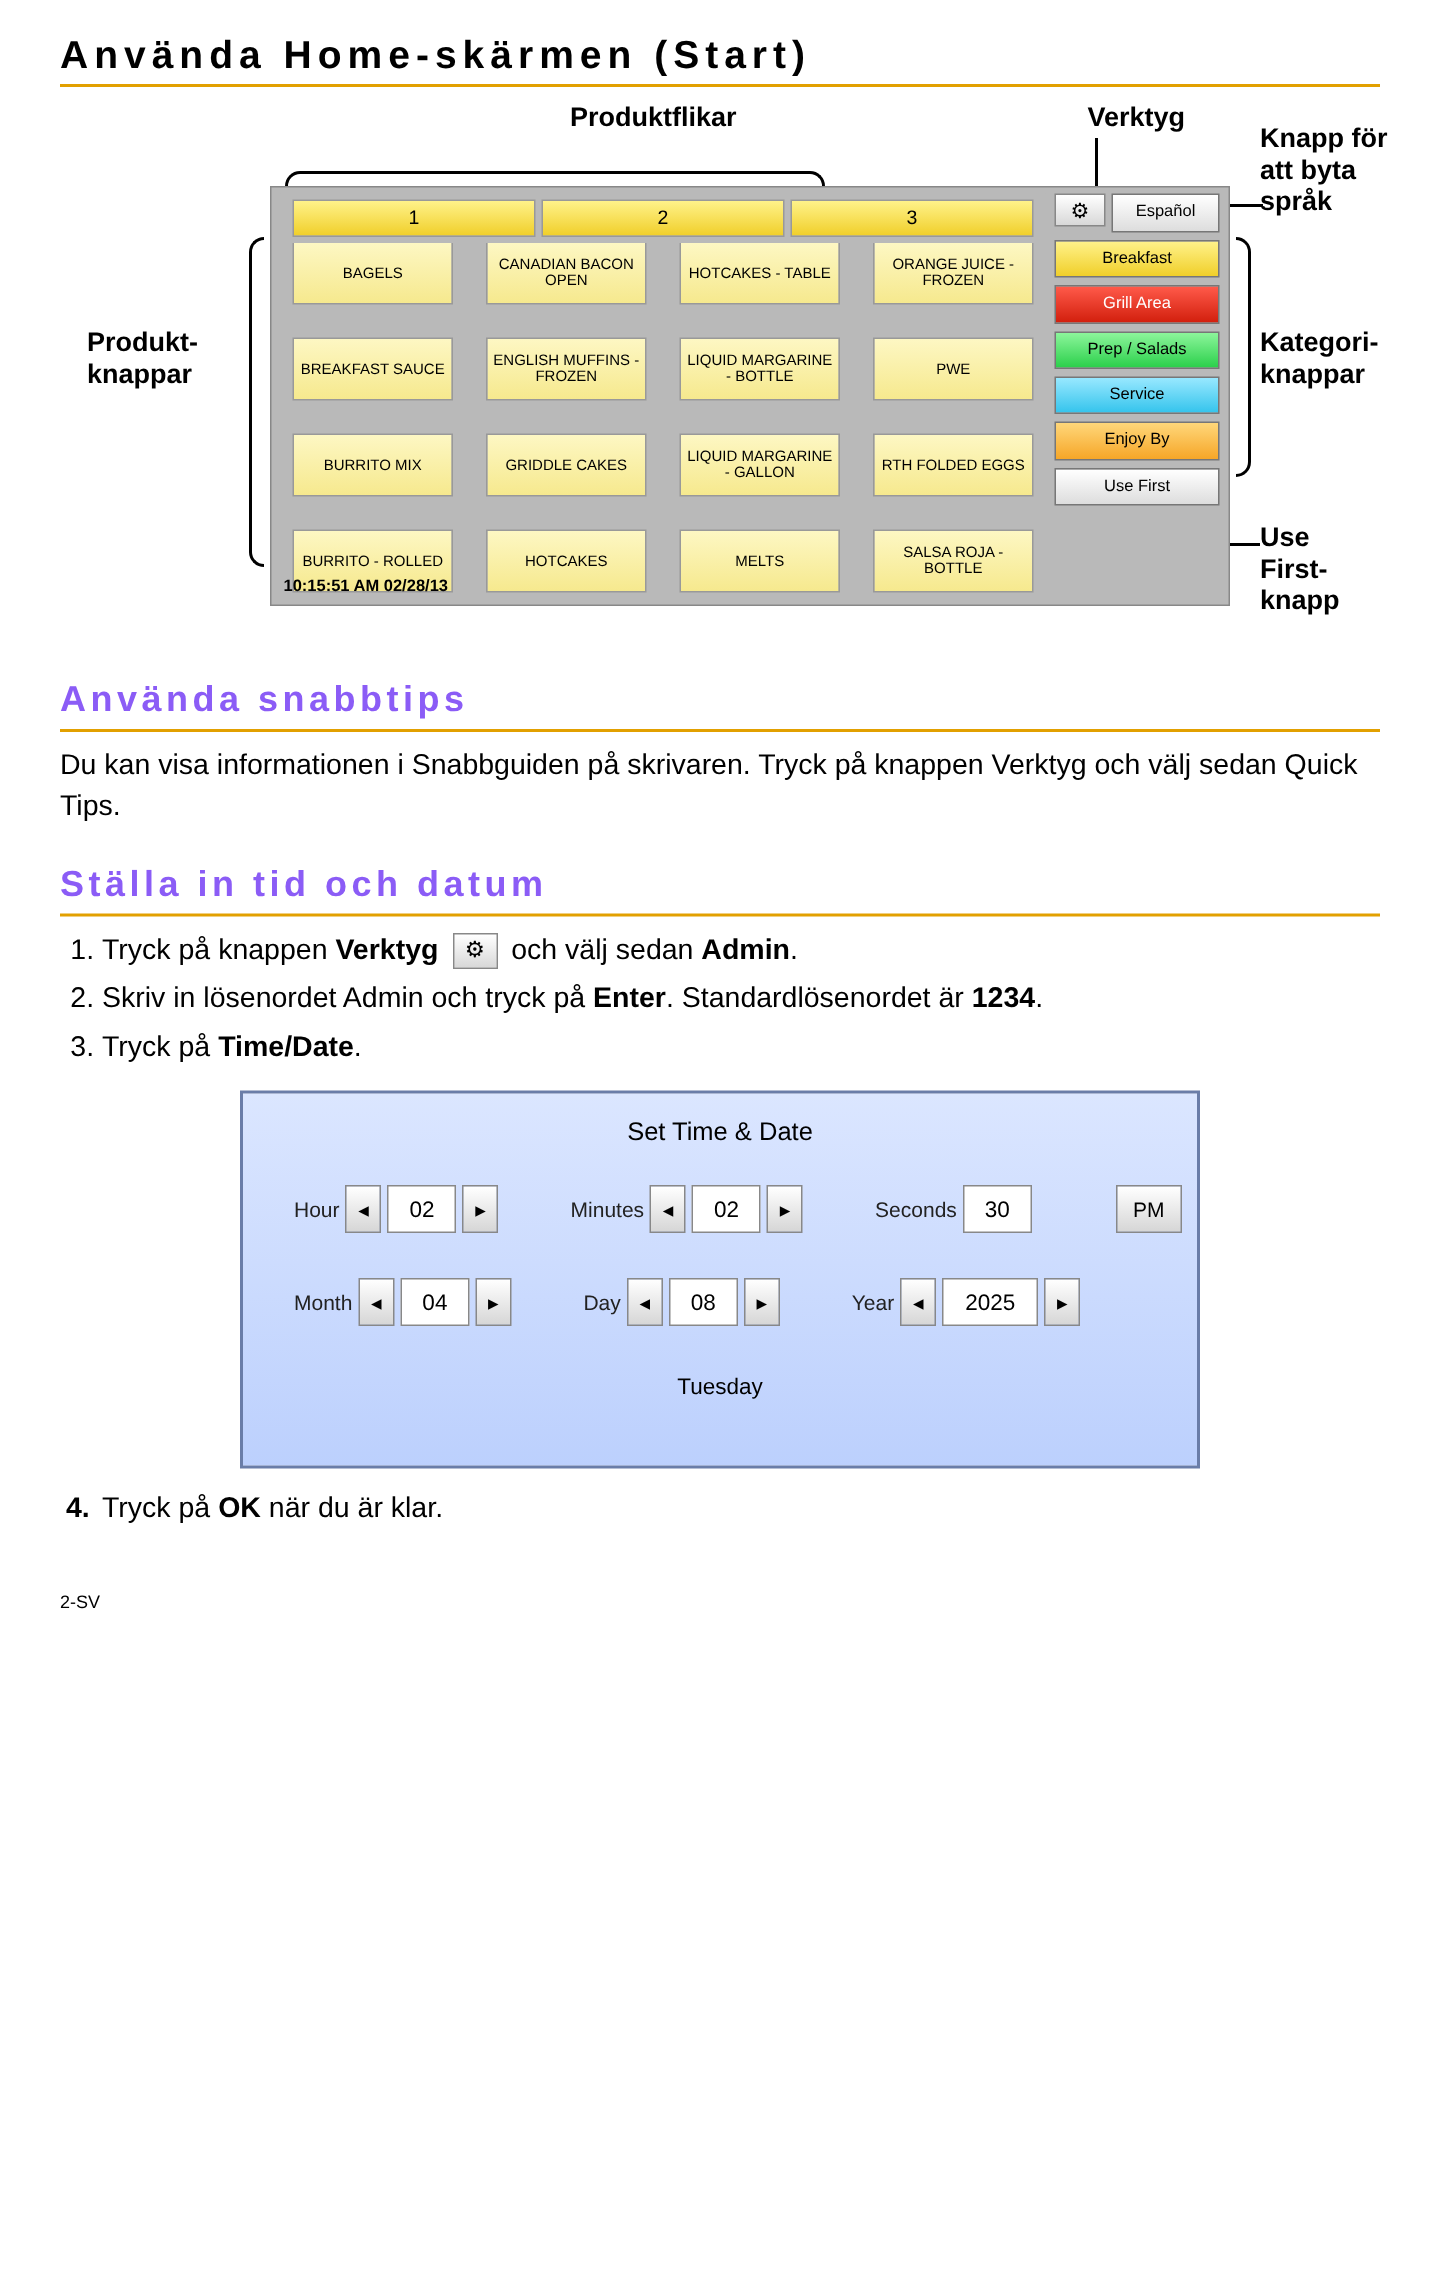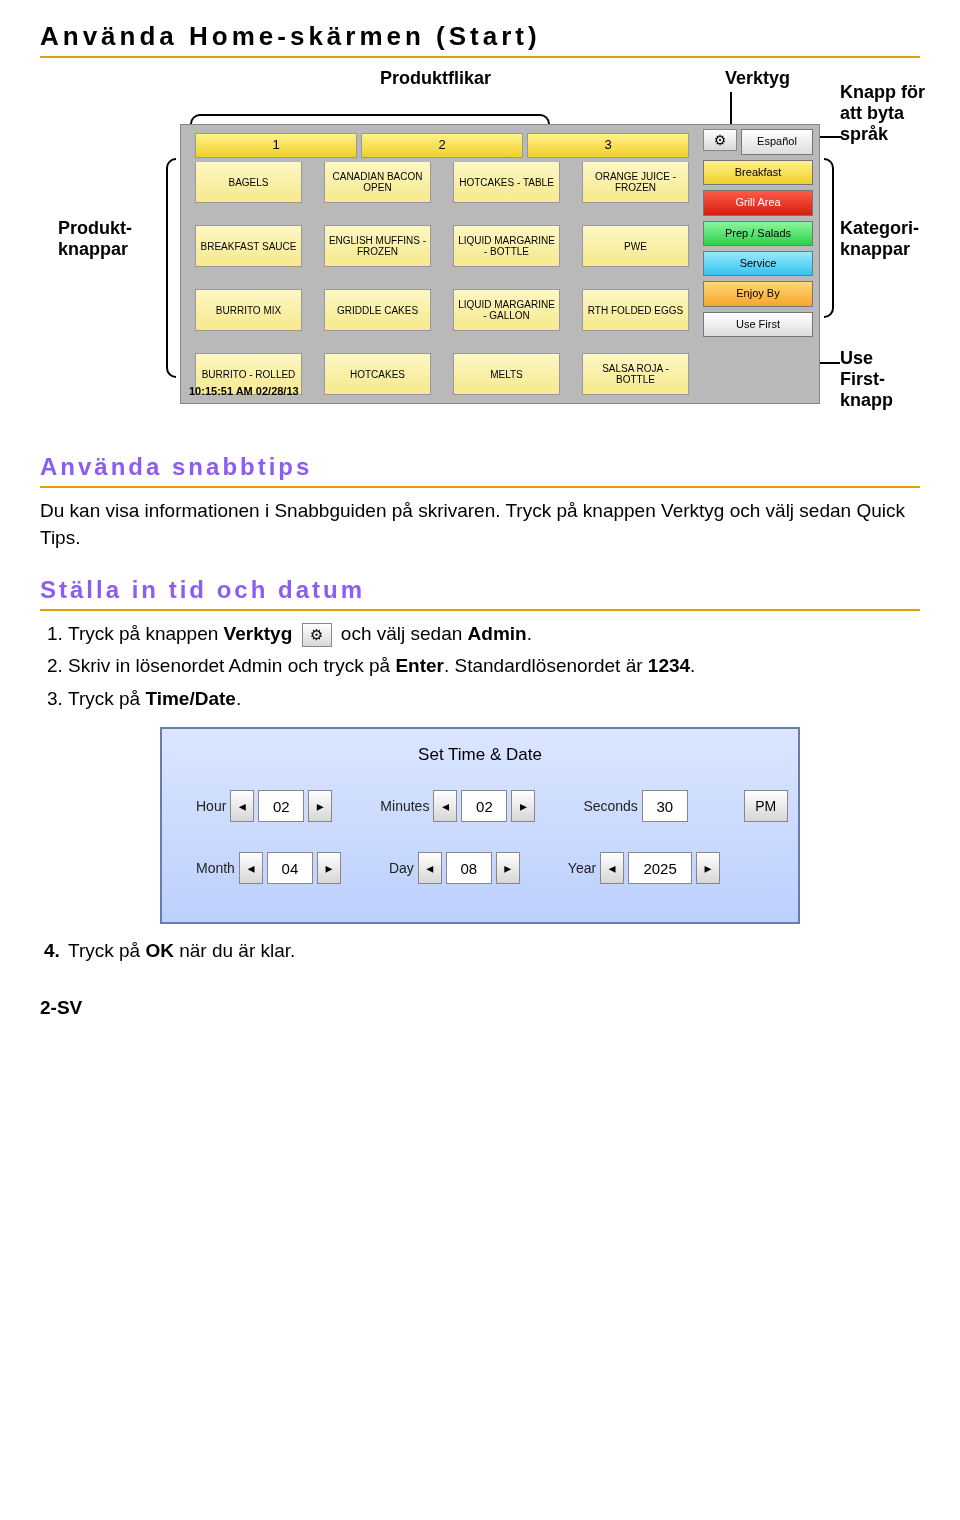--- a/index.html
+++ b/index.html
@@ -152,21 +152,21 @@
   .ampm {
     width:44px;height:32px;background:linear-gradient(#fff,#d6d6d6);
     border:1px solid #888;display:flex;align-items:center;justify-content:center;font-size:14px;
   }
   .weekday { text-align:center; font-size:15px; margin: 6px 0 34px 0; }
   .dlgbtns { display:flex; justify-content:center; gap:50px; }
   .dlgbtn {
     width:120px;height:32px;background:linear-gradient(#fff,#d6d6d6);
     border:1px solid #888;display:flex;align-items:center;justify-content:center;font-size:15px;
   }
-  .pageno { margin-top:30px; font-size:19px; font-weight:bold; }
+  .pageno { margin-top:40px; font-size:12px; font-weight:normal; }
 </style>
 </head>
 <body>
 
 <div class="heading1">Använda Home-skärmen (Start)</div>
 
 <div class="dia1">
 
   <div class="callout" style="left:340px; top:0;">Produktflikar</div>
   <div class="brace-h" style="left:150px; top:46px; width:360px;"></div>
@@ -308,20 +308,21 @@
     </div>
     <div class="grp">
       <div class="grplbl">Year</div>
       <div class="spin">
         <div class="arrow">◂</div>
         <div class="numbox" style="min-width:64px;">2025</div>
         <div class="arrow">▸</div>
       </div>
     </div>
   </div>
+  <div class="weekday">Tuesday</div>
 </div>
 
 <ol class="steps start4">
   <li>
     <span>Tryck på </span><b>OK</b><span> när du är klar.</span>
   </li>
 </ol>
 
 <div class="pageno">2-SV</div>
 

